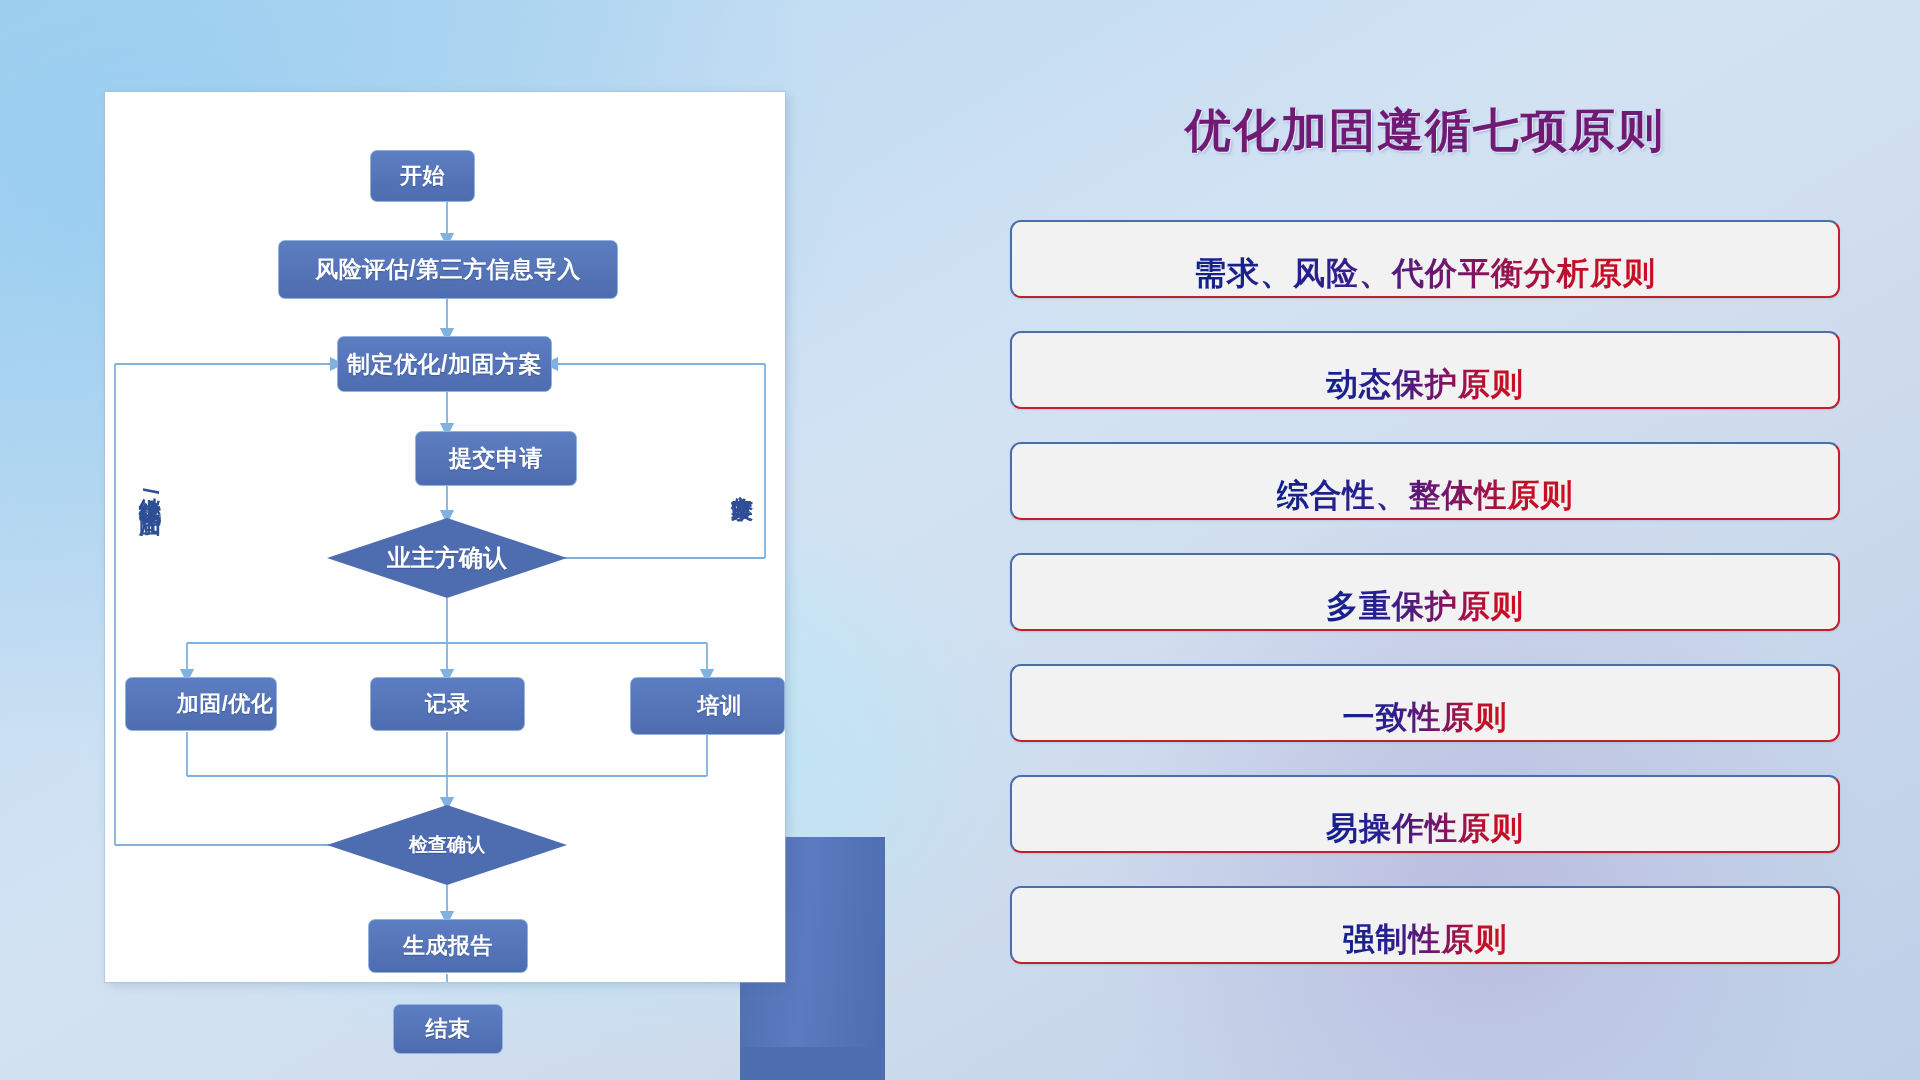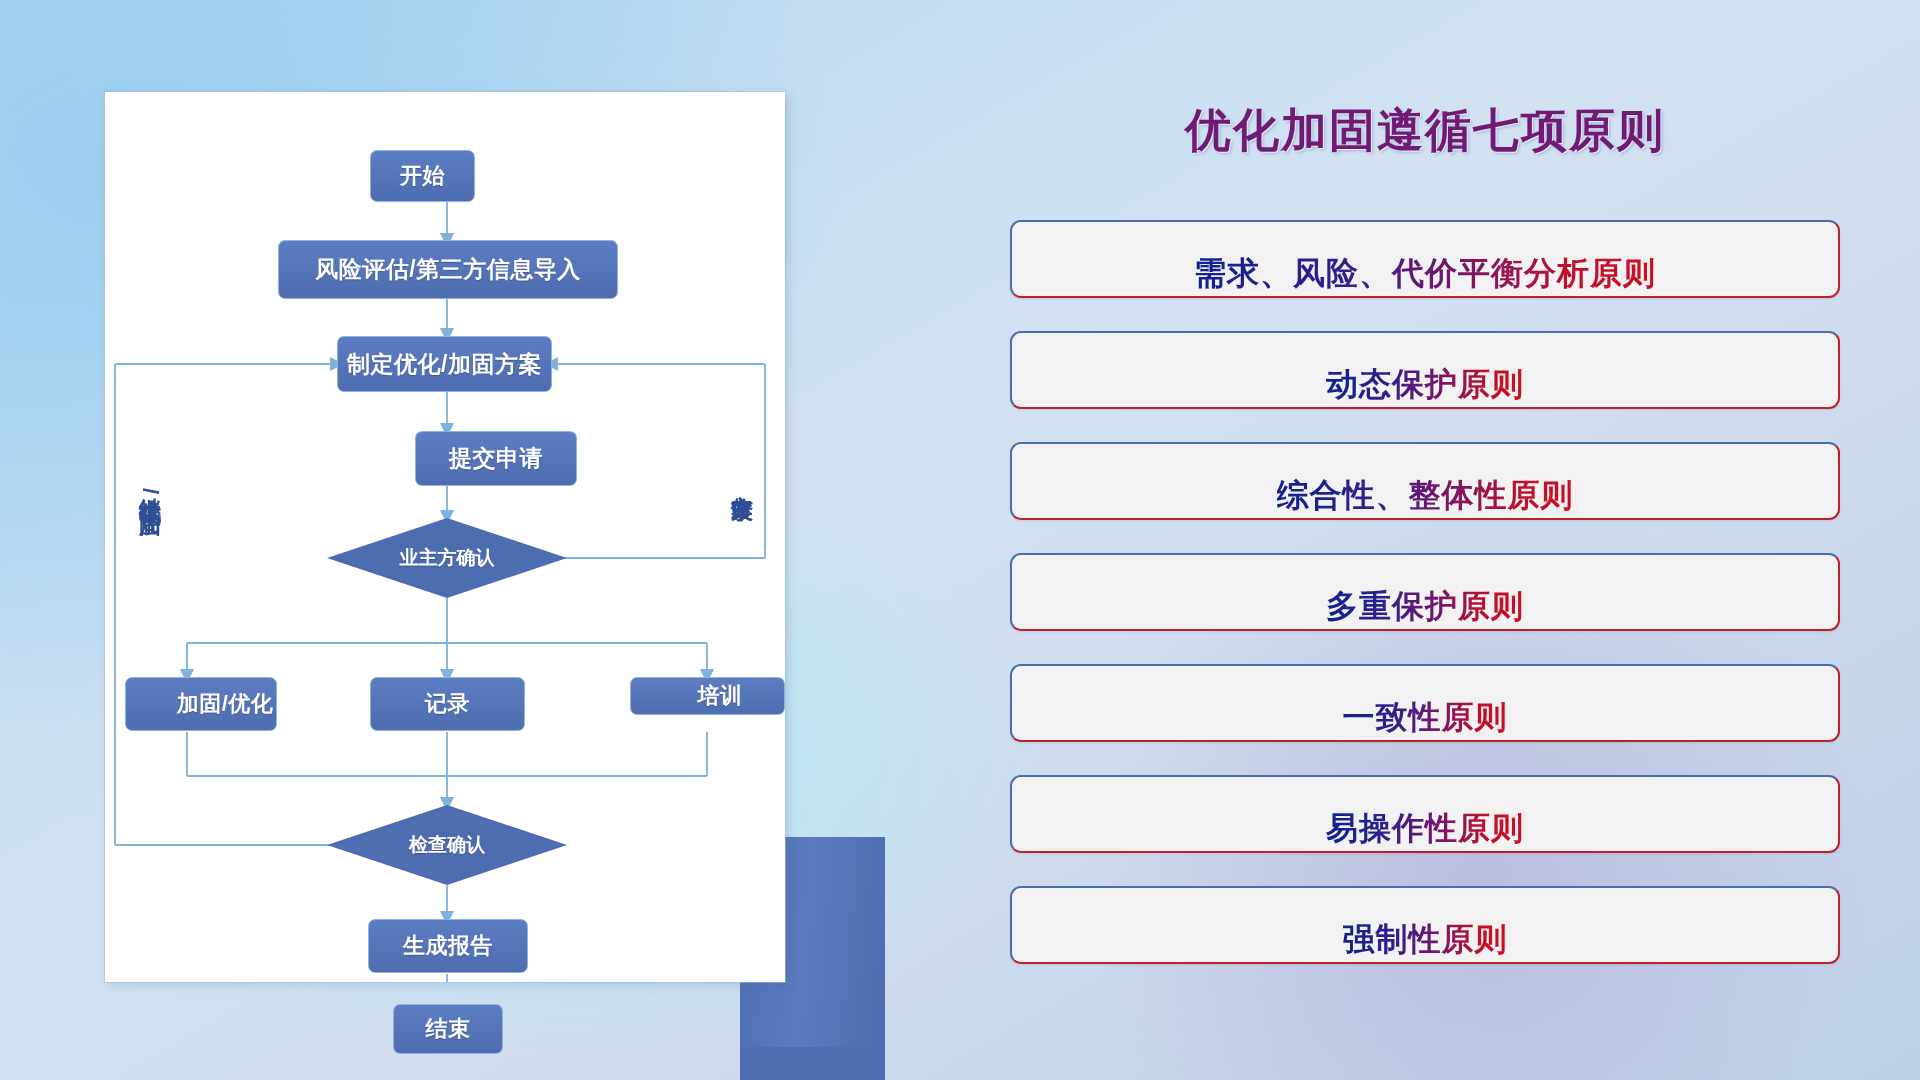--- a/index.html
+++ b/index.html
@@ -154,32 +154,32 @@
     </div>
 
     <div class="node" style="left:262px; top:339px; width:162px; height:55px; font-size:23px;margin-left:48px;">
       <span>提交申请</span>
     </div>
 
     <div class="diamond-wrap" style="left:222px; top:426px; width:240px; height:80px;">
       <svg width="240" height="80" viewBox="0 0 240 80" style="position:absolute;left:0;top:0;">
         <polygon points="120,0 240,40 120,80 0,40" fill="#4E6CB0"></polygon>
       </svg>
-      <span class="diamond-label" style="font-size:19px;">业主方确认</span>
+      <span class="diamond-label" style="font-size:24px;">业主方确认</span>
     </div>
 
     <div class="node" style="left:20px; top:585px; width:152px; height:54px; font-size:22px;padding-left:48px;">
       <span>加固/优化</span>
     </div>
 
     <div class="node" style="left:265px; top:585px; width:155px; height:54px; font-size:22px;">
       <span>记录</span>
     </div>
 
-    <div class="node" style="left:525px; top:585px; width:155px; height:38px; font-size:22px;padding-left:25px;">
+    <div class="node" style="left:525px; top:585px; width:155px; height:58px; font-size:22px;padding-left:25px;">
       <span>培训</span>
     </div>
 
     <div class="diamond-wrap" style="left:222px; top:713px; width:240px; height:80px;">
       <svg width="240" height="80" viewBox="0 0 240 80" style="position:absolute;left:0;top:0;">
         <polygon points="120,0 240,40 120,80 0,40" fill="#4E6CB0"></polygon>
       </svg>
       <span class="diamond-label" style="font-size:19px;">检查确认</span>
     </div>
 

